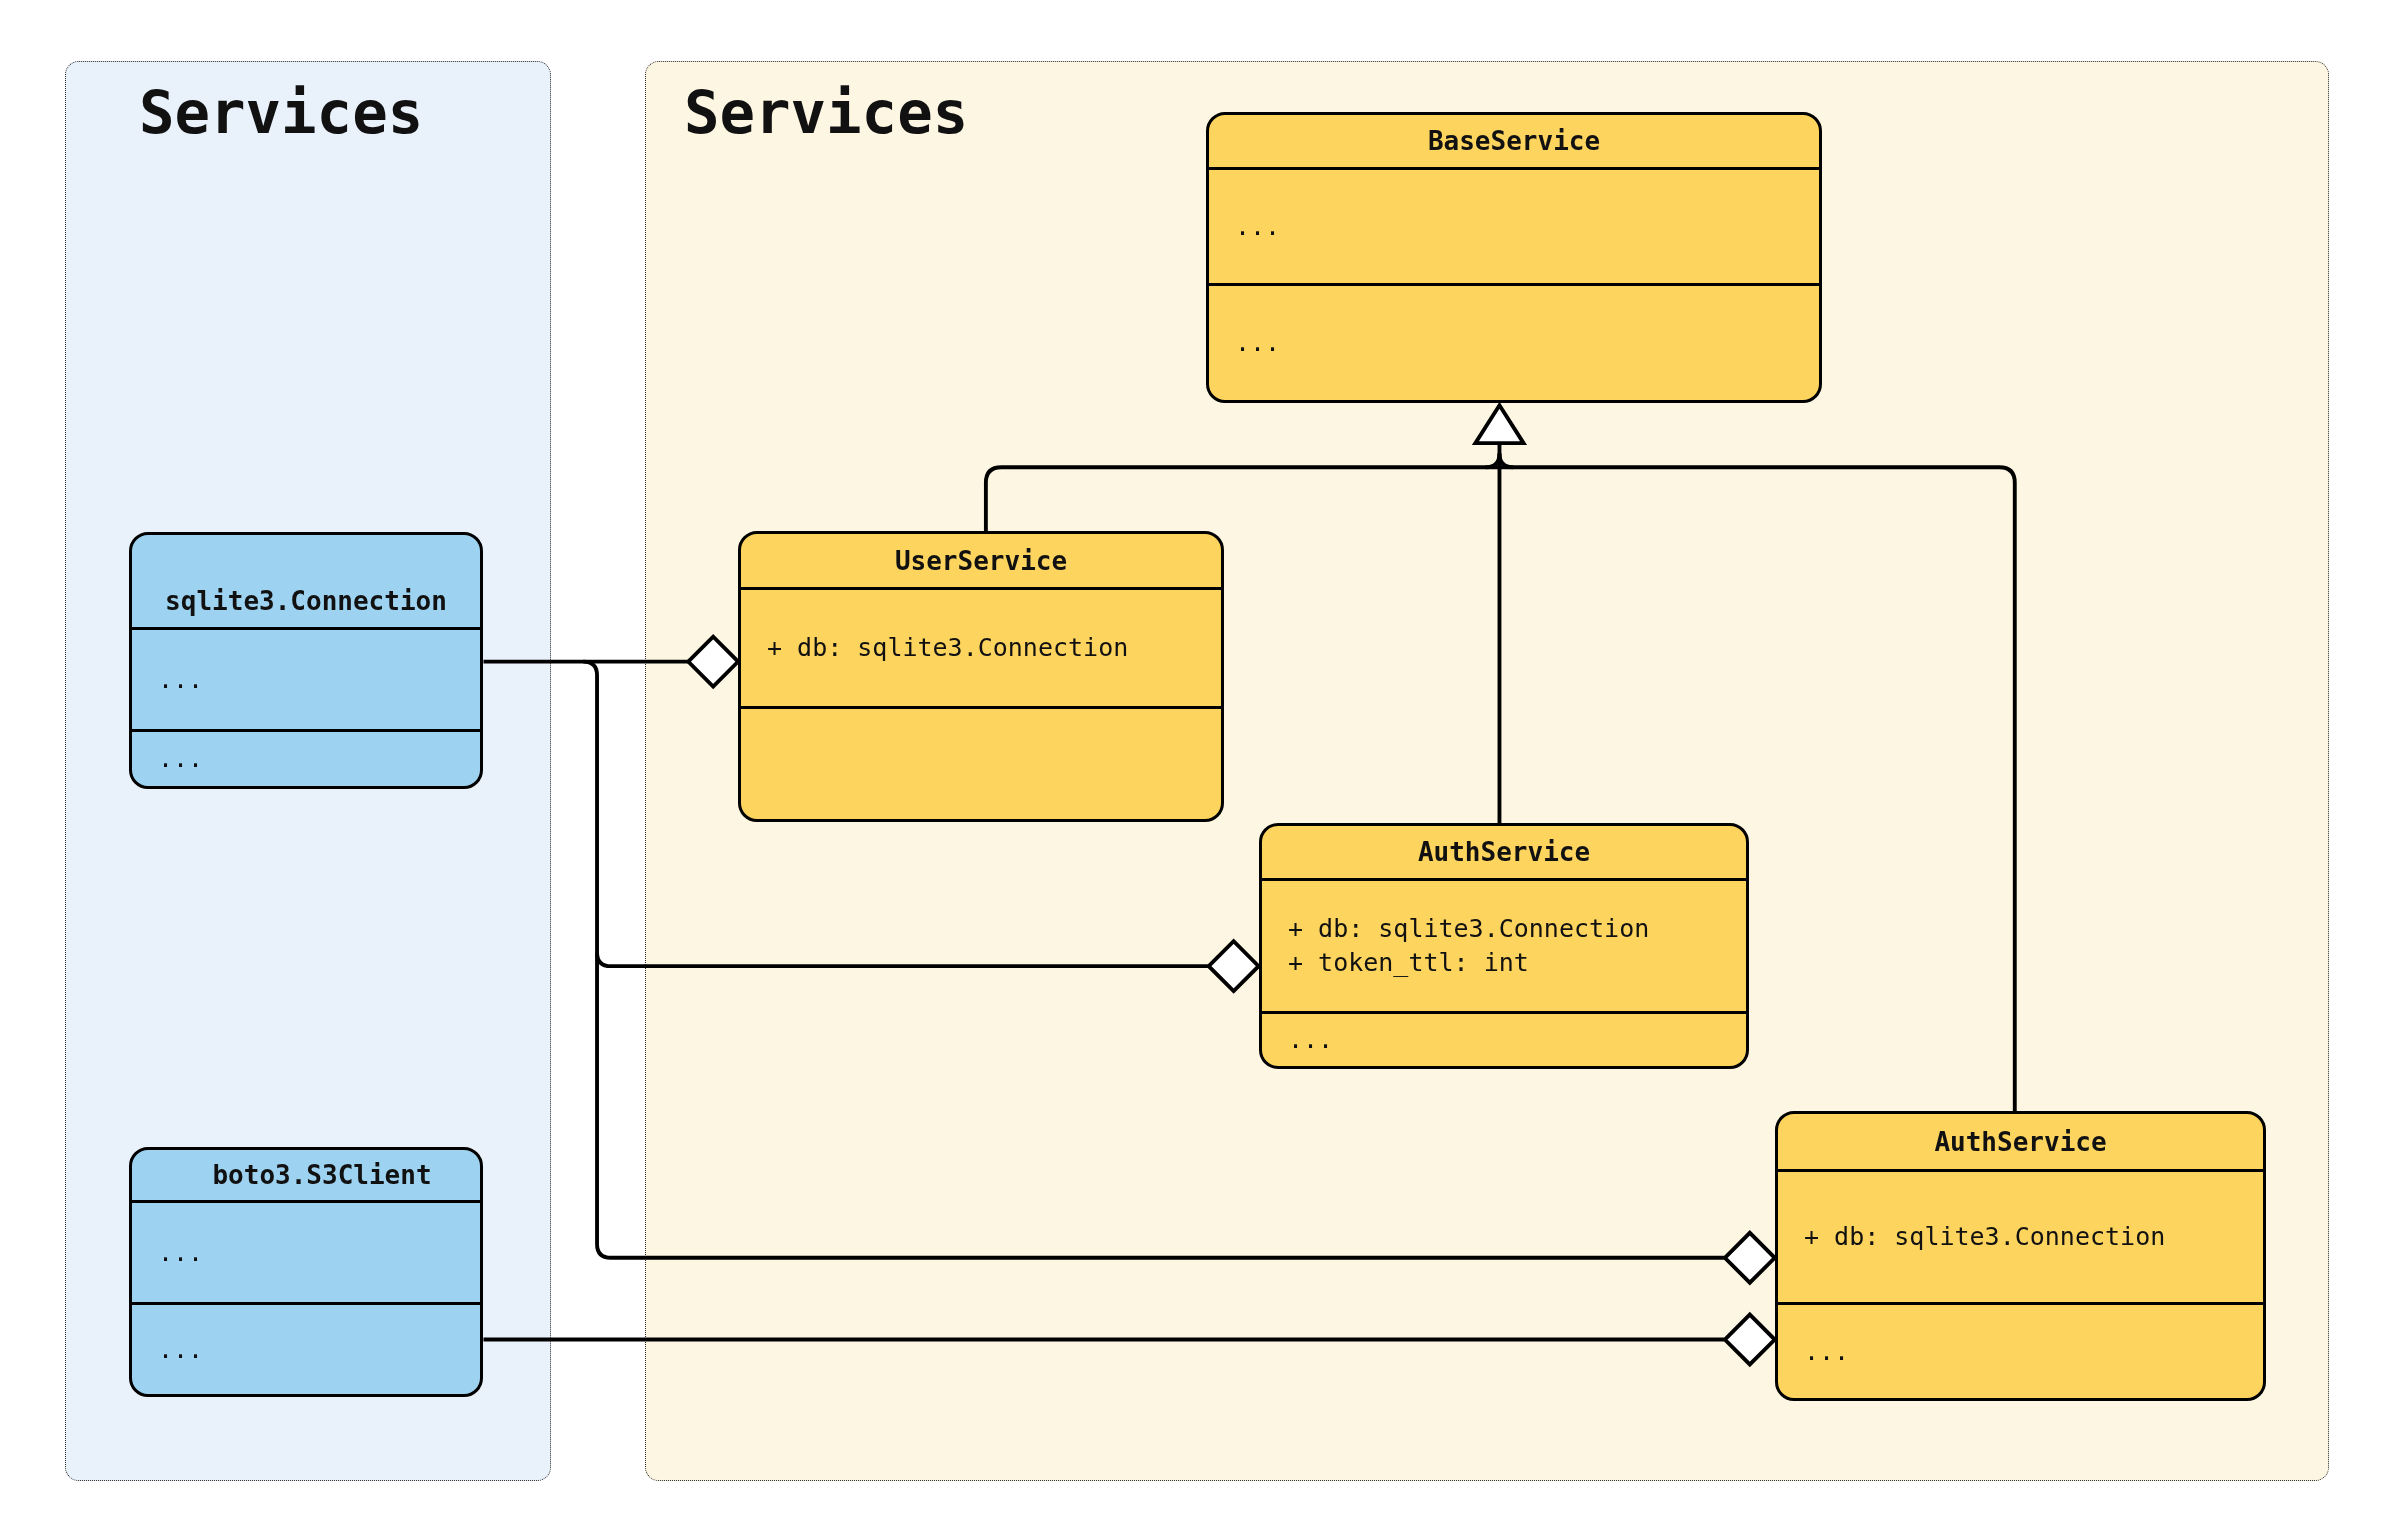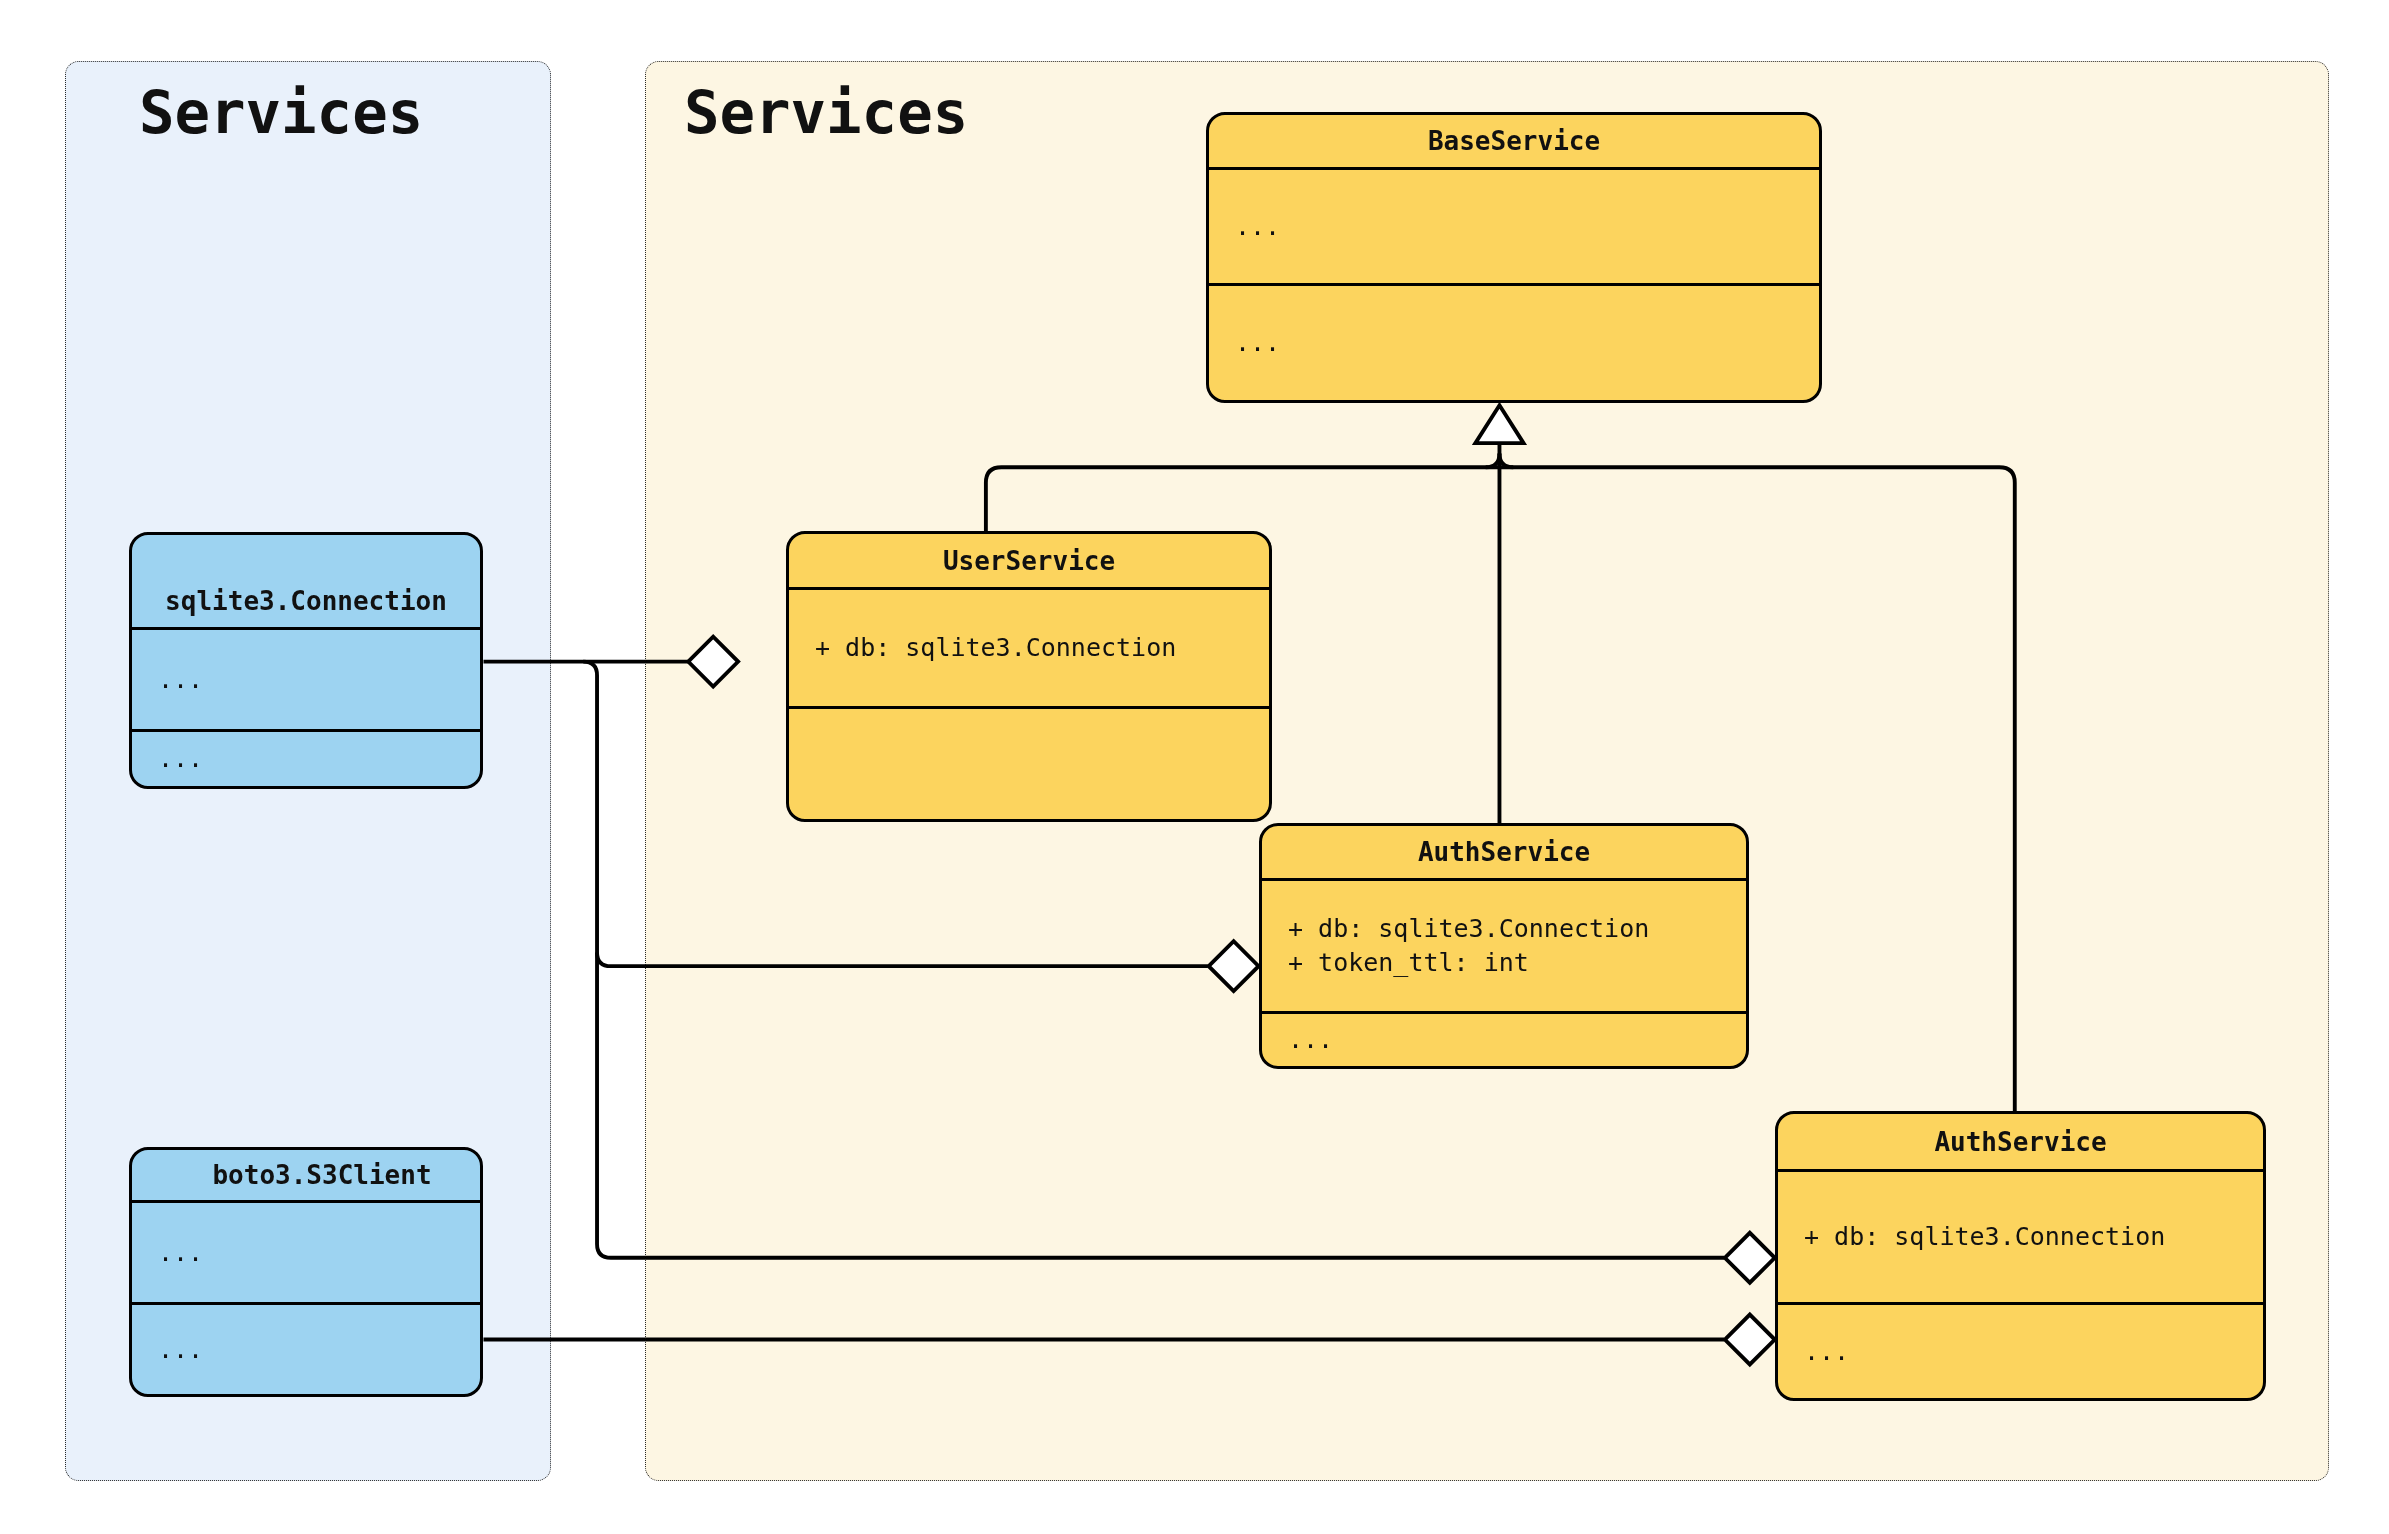--- a/index.html
+++ b/index.html
@@ -62,21 +62,21 @@
     line-height: 34px;
   }
   .uml-line { white-space: pre; }
 
   
   .box-base   { left: 1206px; top: 112px;  width: 616px; height: 291px; }
   .box-base   .uml-title { height: 52px; }
   .box-base   .sec-attr  { height: 116px; }
   .box-base   .sec-meth  { flex: 1; }
 
-  .box-user   { left: 738px;  top: 531px;  width: 486px; height: 291px; margin-left: 48px; }
+  .box-user   { left: 738px;  top: 531px;  width: 486px; height: 291px; }
   .box-user   .uml-title { height: 53px; }
   .box-user   .sec-attr  { height: 119px; }
   .box-user   .sec-meth  { flex: 1; }
 
   .box-auth   { left: 1259px; top: 823px;  width: 490px; height: 246px; }
   .box-auth   .uml-title { height: 52px; }
   .box-auth   .sec-attr  { height: 133px; }
   .box-auth   .sec-meth  { flex: 1; }
 
   .box-photo  { left: 1775px; top: 1111px; width: 491px; height: 290px; }

